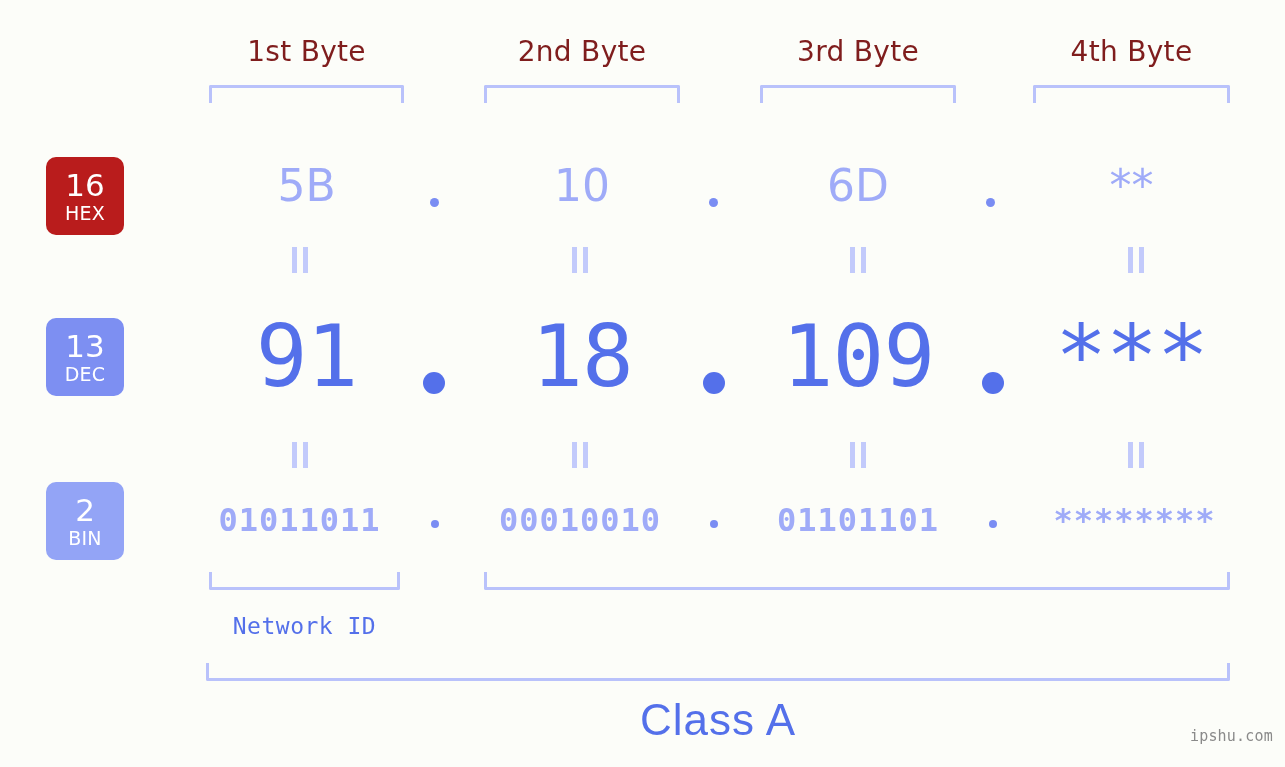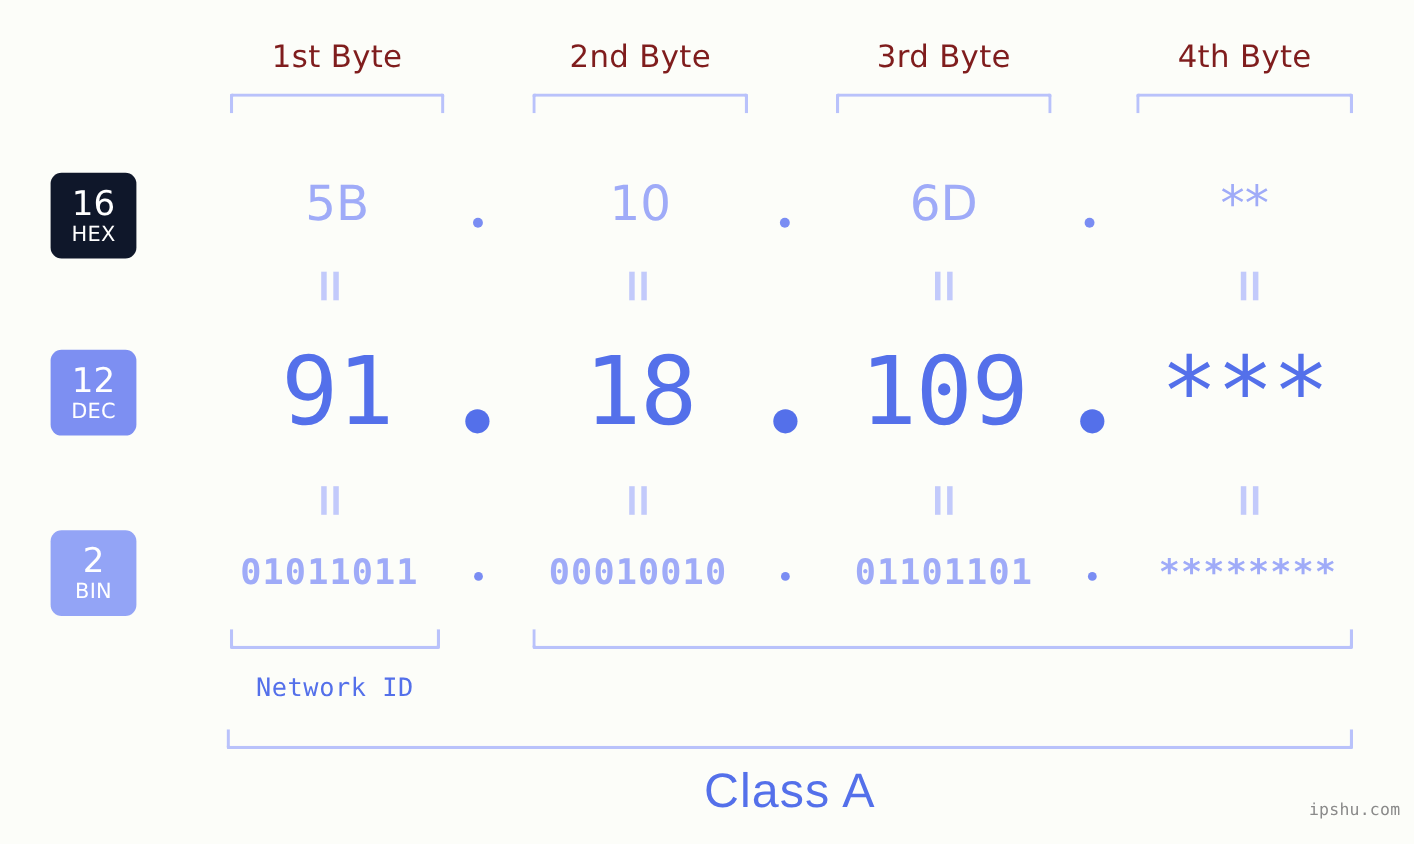--- a/index.html
+++ b/index.html
@@ -174,26 +174,26 @@
   </div>
   <div class="byte-head" style="left:1033px; width:197px;">
     <span>4th Byte</span>
   </div>
 
   <div class="bracket down" style="left:209px; top:85px; width:195px;"></div>
   <div class="bracket down" style="left:484px; top:85px; width:196px;"></div>
   <div class="bracket down" style="left:760px; top:85px; width:196px;"></div>
   <div class="bracket down" style="left:1033px; top:85px; width:197px;"></div>
 
-  <div class="badge" style="top:157px; background:#0f172a;">
+  <div class="badge" style="top:157px; background:#b91c1c;">
     <span class="num">16</span>
     <span class="lbl">HEX</span>
   </div>
   <div class="badge" style="top:318px; background:#7d8ff2;">
-    <span class="num">12</span>
+    <span class="num">13</span>
     <span class="lbl">DEC</span>
   </div>
   <div class="badge" style="top:482px; background:#93a4f6;">
     <span class="num">2</span>
     <span class="lbl">BIN</span>
   </div>
 
   <div class="hex-row">
     <div class="cell" style="left:209px; width:195px;">5B</div>
     <div class="dot hex" style="left:430px;"></div>

